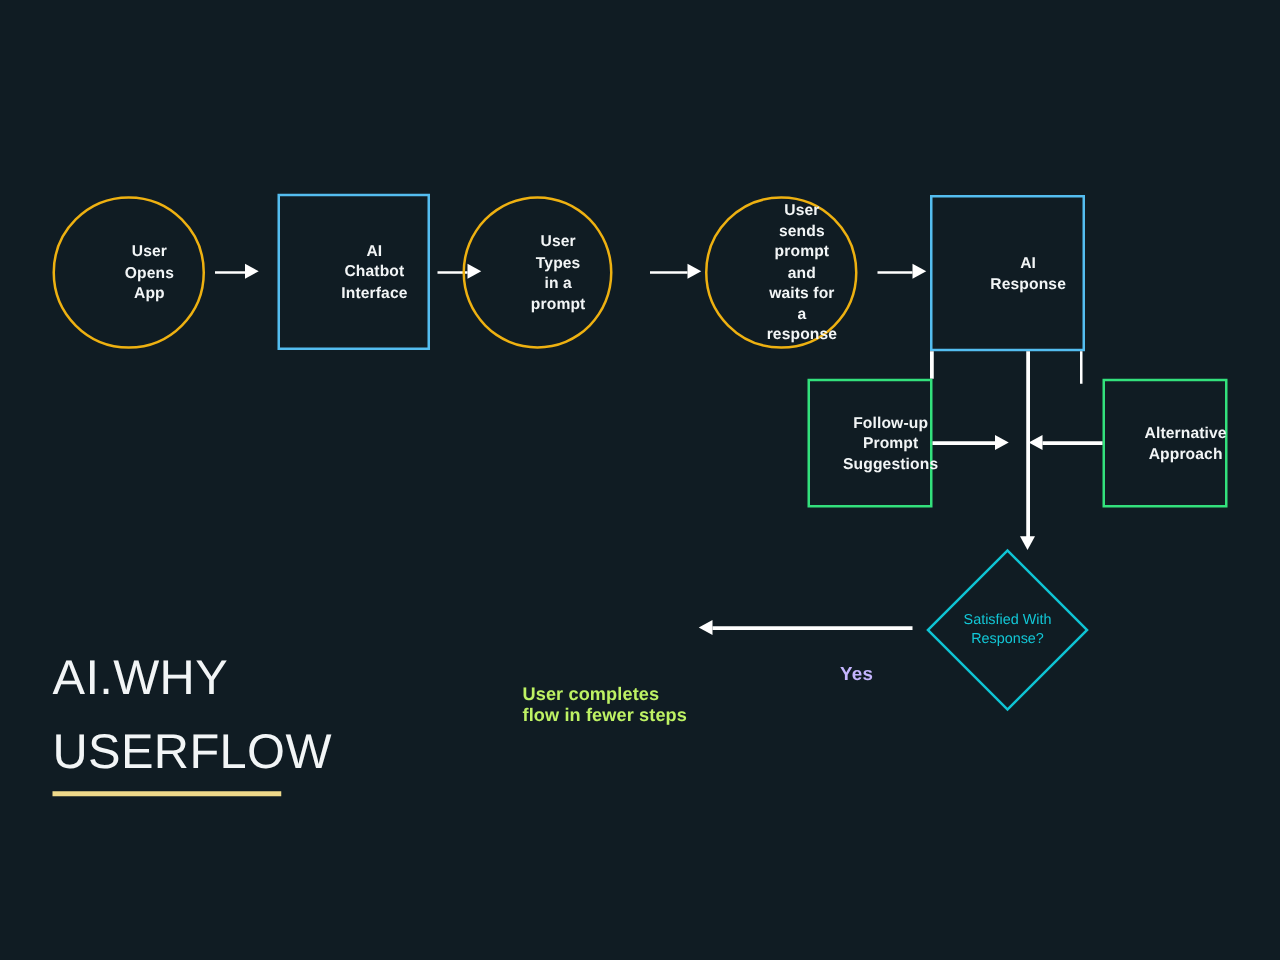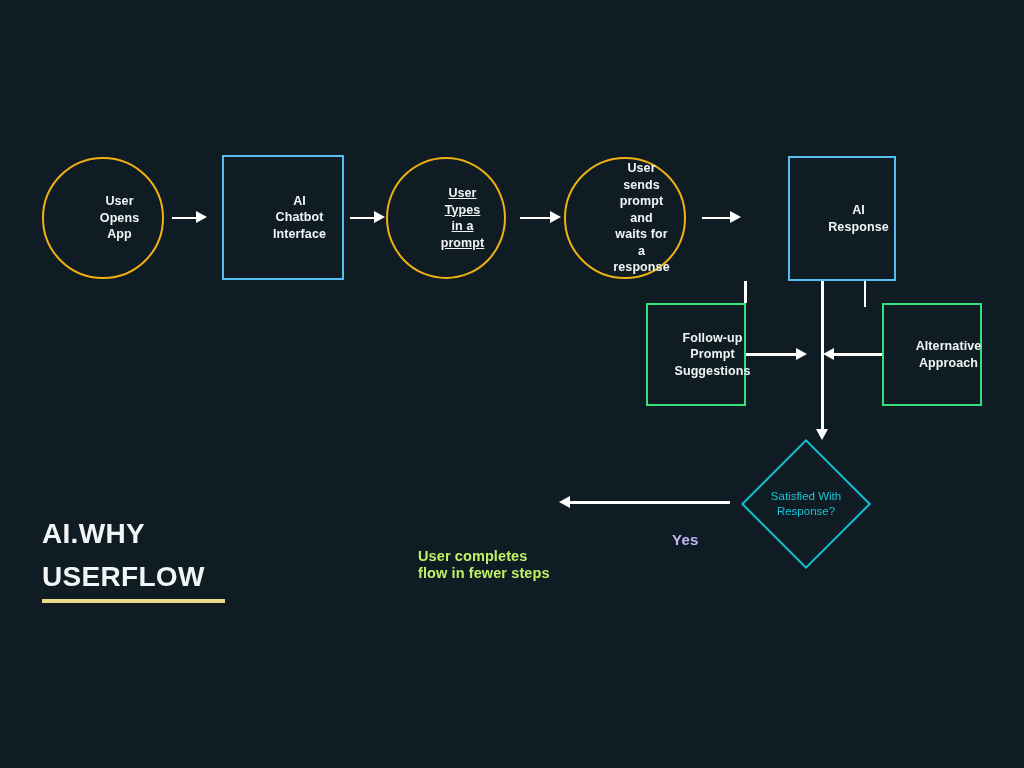--- a/index.html
+++ b/index.html
@@ -125,22 +125,22 @@
   }
 
   
   #title-block {
     position: absolute;
     left: 42px;
     top: 513px;
   }
   .title-line {
     color: #f2f5f6;
-    font-size: 28px;
-    font-weight: 700;
+    font-size: 39px;
+    font-weight: 400;
     line-height: 1.52;
     letter-spacing: 0.3px;
   }
   #title-underline {
     width: 183px;
     height: 4px;
     background: #efd98a;
     margin-top: 1px;
   }
 </style>
@@ -156,35 +156,35 @@
   <div class="hline" style="left:172px; top:216.5px; width:24px;"></div>
   <div class="arrow-right" style="left:196px; top:211px;"></div>
 
   <div class="node box-blue" style="left:222px; top:155px; width:122px; height:125px;justify-content:center;">
     <span class="label">AI Chatbot Interface</span>
   </div>
 
   <div class="hline" style="left:350px; top:216.5px; width:24px;"></div>
   <div class="arrow-right" style="left:374px; top:211px;"></div>
 
-  <div class="node circle" style="left:386px; top:157px; width:120px; height:122px;text-decoration:underline;">
+  <div class="node circle" style="left:370px; top:157px; width:120px; height:122px;">
     <span class="label">User Types in a prompt</span>
   </div>
 
   <div class="hline" style="left:520px; top:216.5px; width:30px;"></div>
   <div class="arrow-right" style="left:550px; top:211px;"></div>
 
   <div class="node circle" style="left:564px; top:157px; width:122px; height:122px;">
     <span class="label">User sends prompt and waits for a response</span>
   </div>
 
   <div class="hline" style="left:702px; top:216.5px; width:28px;"></div>
   <div class="arrow-right" style="left:730px; top:211px;"></div>
 
-  <div class="node box-blue" style="left:788px; top:156px; width:108px; height:125px;">
+  <div class="node box-blue" style="left:744px; top:156px; width:124px; height:125px;">
     <span class="label">AI Response</span>
   </div>
 
   <div class="vline" style="left:744px; top:281px; height:22px;"></div>
 
   <div class="vline" style="left:821px; top:281px; height:152px;"></div>
   <div class="arrow-down" style="left:815.5px; top:429px;"></div>
 
   <div class="vline" style="left:863.5px; top:281px; height:26px;"></div>
 

